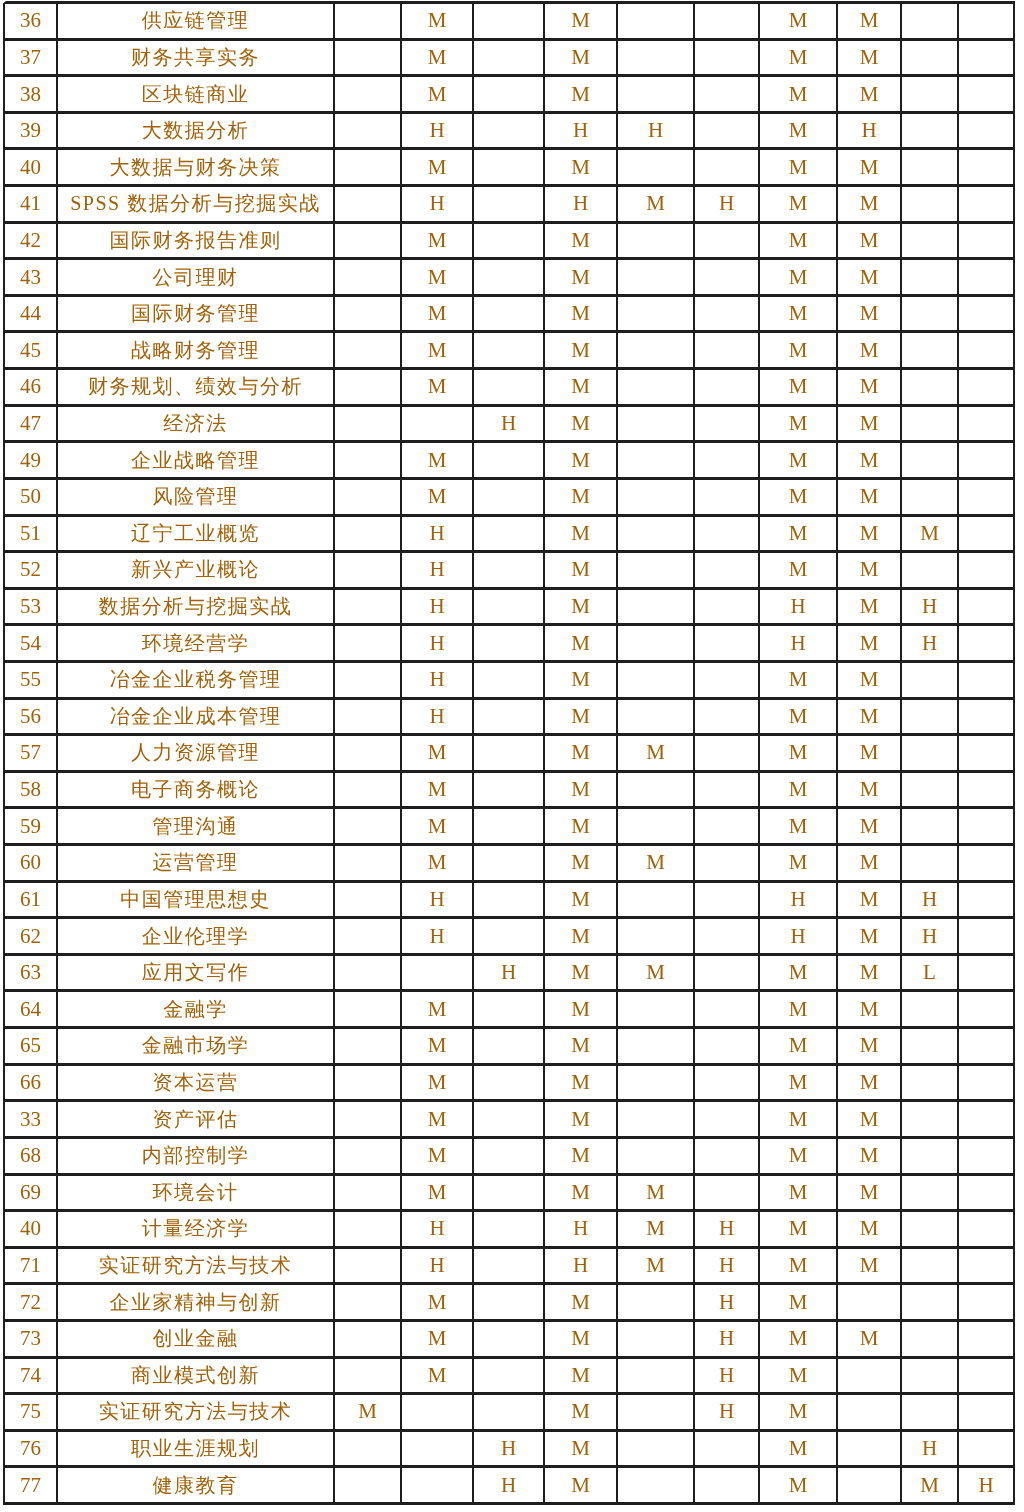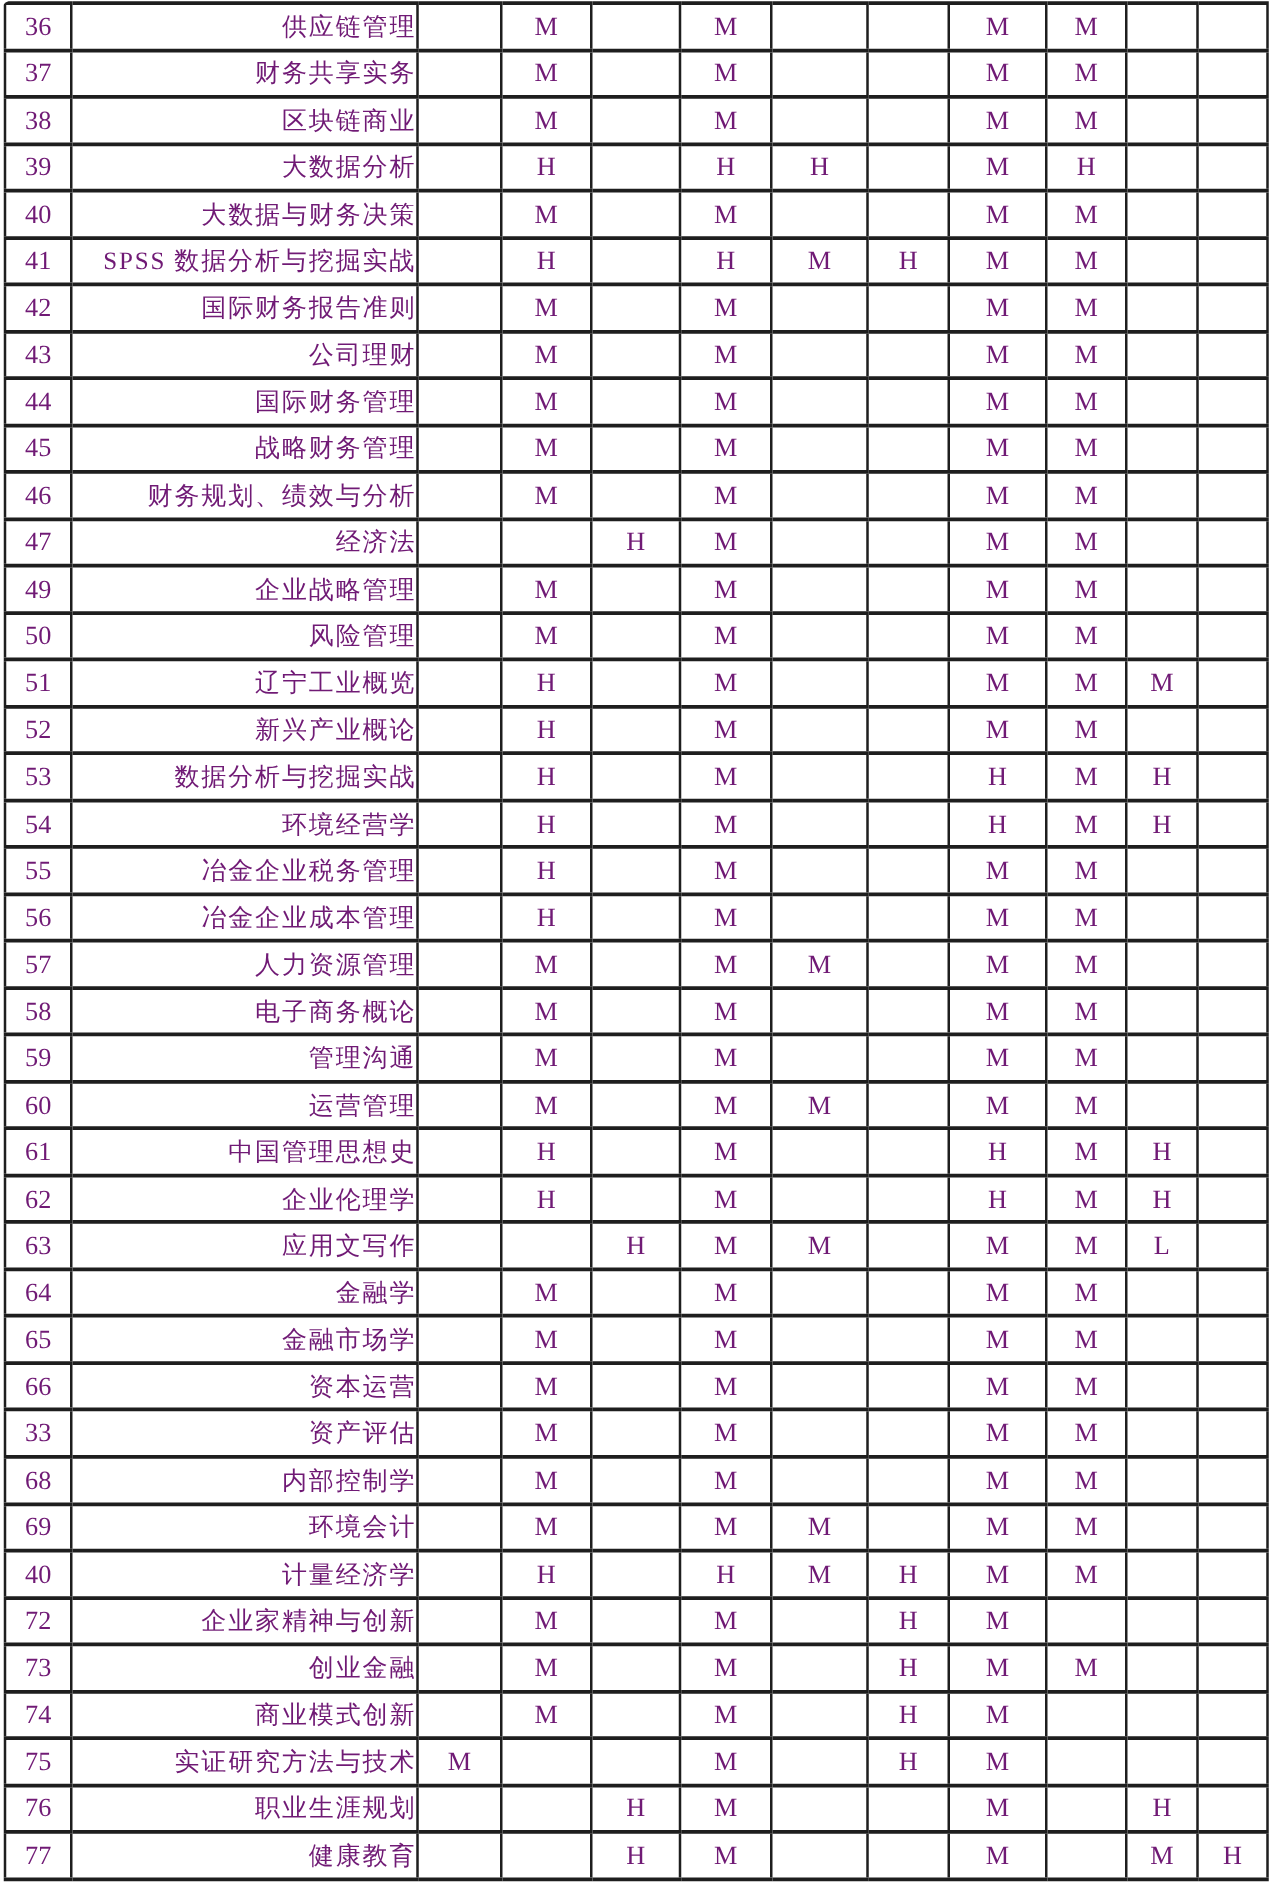--- a/index.html
+++ b/index.html
@@ -2,21 +2,21 @@
 <html><head>
 <meta charset="utf-8">
 <style>
   html, body { margin: 0; padding: 0; background: #ffffff; }
   .page {
     position: relative;
     width: 1024px;
     height: 1512px;
     background: #ffffff;
     font-family: "Liberation Serif", "DejaVu Serif", serif;
-    color: #701a75;
+    color: #a16207;
     overflow: hidden;
     border-radius: 11px;
   }
   table.matrix {
     position: absolute;
     left: 3px;
     top: 1px;
     width: 1010px;
     height: 1504px;
     border-collapse: collapse;
@@ -26,21 +26,21 @@
     border-left: 2px solid #1e1e1e;
     border-right: 2px solid #1e1e1e;
     border-top: 3px solid #1e1e1e;
     border-bottom: 3px solid #1e1e1e;
     padding: 0;
     height: 32.8px;
     overflow: hidden;
     vertical-align: middle;
   }
   td.num  { text-align: center; font-size: 21px; }
-  td.name { text-align: right; padding-left: 9px; font-size: 20px; letter-spacing: 1.5px; white-space: nowrap; }
+  td.name { text-align: center; padding-left: 9px; font-size: 20px; letter-spacing: 1.5px; white-space: nowrap; }
   td.mark { text-align: center; font-size: 21px; }
 </style>
 </head>
 <body>
 
 <div class="page">
   <table class="matrix">
     <colgroup>
       <col style="width:53px">
       <col style="width:277px">
@@ -526,20 +526,34 @@
           <td class="mark"></td>
           <td class="mark">H</td>
           <td class="mark">M</td>
           <td class="mark">H</td>
           <td class="mark">M</td>
           <td class="mark">M</td>
           <td class="mark"></td>
           <td class="mark"></td>
         </tr>
         <tr>
+          <td class="num">71</td>
+          <td class="name">实证研究方法与技术</td>
+          <td class="mark"></td>
+          <td class="mark">H</td>
+          <td class="mark"></td>
+          <td class="mark">H</td>
+          <td class="mark">M</td>
+          <td class="mark">H</td>
+          <td class="mark">M</td>
+          <td class="mark">M</td>
+          <td class="mark"></td>
+          <td class="mark"></td>
+        </tr>
+        <tr>
           <td class="num">72</td>
           <td class="name">企业家精神与创新</td>
           <td class="mark"></td>
           <td class="mark">M</td>
           <td class="mark"></td>
           <td class="mark">M</td>
           <td class="mark"></td>
           <td class="mark">H</td>
           <td class="mark">M</td>
           <td class="mark"></td>

